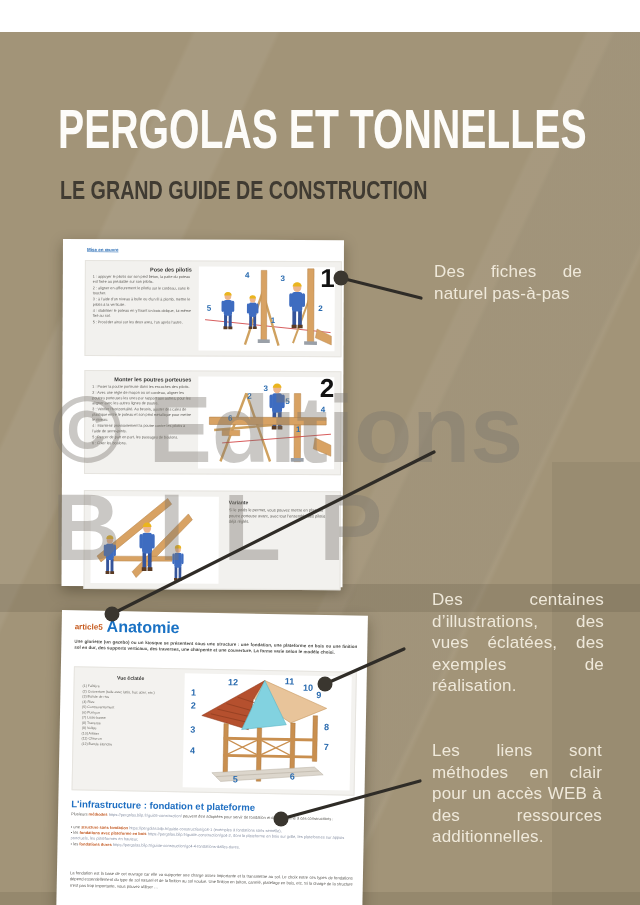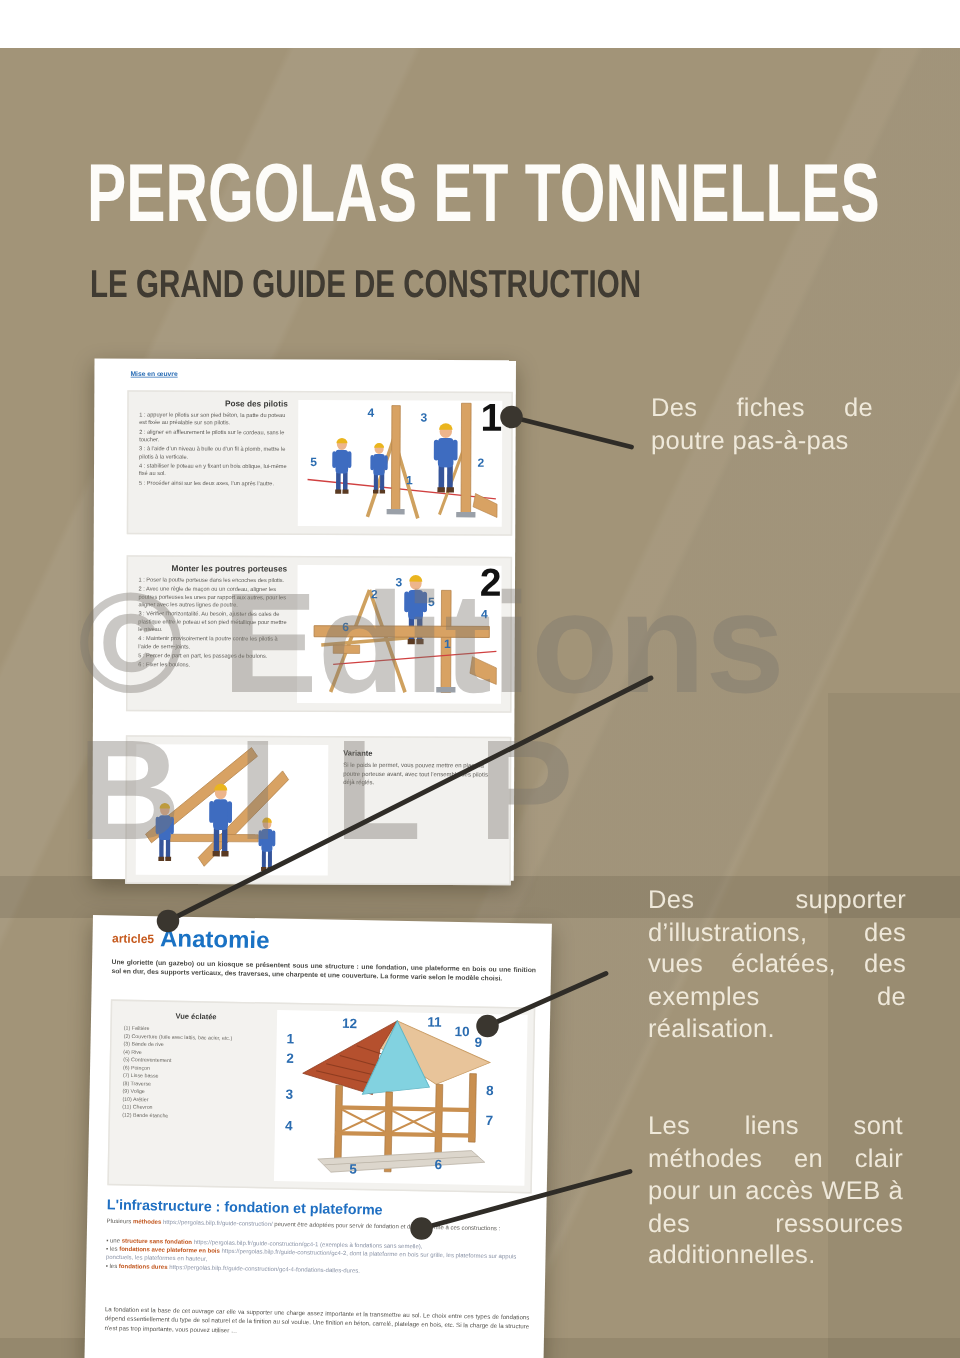--- a/index.html
+++ b/index.html
@@ -287,22 +287,22 @@
           <div class="micro">La fondation est la base de cet ouvrage car elle va supporter une charge assez importante et la transmettre au sol. Le choix entre ces types de fondations dépend essentiellement du type de sol naturel et de la finition au sol voulue. Une finition en béton, carrelé, platelage en bois, etc. Si la charge de la structure n'est pas trop importante, vous pouvez utiliser …</div>
         </div>
     </div>
   </div>
 
   <div class="watermark">
     <div>© Editions</div>
     <div class="wm2">BILP</div>
   </div>
 
-  <div class="callout" id="callout1">Des fiches de poutre pas-à-pas</div>
-  <div class="callout" id="callout3">Des supporter d’illustrations, des vues éclatées, des exemples de réalisation.</div>
+  <div class="callout" id="callout1">Des fiches de naturel pas-à-pas</div>
+  <div class="callout" id="callout3">Des centaines d’illustrations, des vues éclatées, des exemples de réalisation.</div>
   <div class="callout" id="callout4">Les liens sont méthodes en clair pour un accès WEB à des ressources additionnelles.</div>
 
   <svg id="connectors" width="640" height="905" viewBox="0 0 640 905">
     <g stroke="#2f2c27" stroke-width="3.2" stroke-linecap="round">
       <line x1="341" y1="246" x2="421" y2="266"></line>
       <line x1="434" y1="420" x2="112" y2="582"></line>
       <line x1="404" y1="617" x2="325" y2="652"></line>
       <line x1="420" y1="749" x2="281" y2="787"></line>
     </g>
     <g fill="#3a362f">

